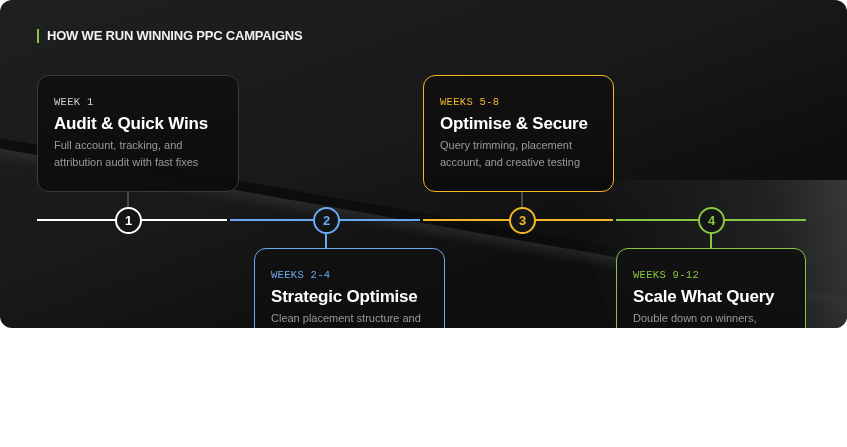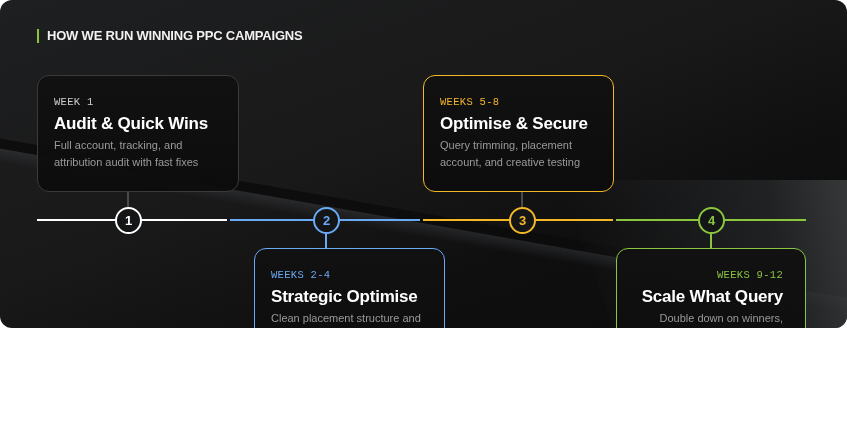--- a/index.html
+++ b/index.html
@@ -95,18 +95,18 @@
     <div class="heading">Strategic Optimise</div>
     <div class="desc">Clean placement structure and PMax governance launched</div>
   </div>
 
   <div class="card" style="left:423px;top:75px;width:191px;height:117px;border-color:#f3b728;">
     <div class="phase" style="color:#f3b728;">WEEKS 5-8</div>
     <div class="heading">Optimise &amp; Secure</div>
     <div class="desc">Query trimming, placement account, and creative testing</div>
   </div>
 
-  <div class="card" style="left:616px;top:248px;width:190px;height:134px;border-color:#8cc63f;text-align:right;">
+  <div class="card" style="left:616px;top:248px;width:190px;height:134px;border-color:#8cc63f;">
     <div class="phase" style="color:#8cc63f;">WEEKS 9-12</div>
     <div class="heading">Scale What Query</div>
     <div class="desc">Double down on winners, expand audiences, accelerate growth</div>
   </div>
 </div>
 
 </body></html>

